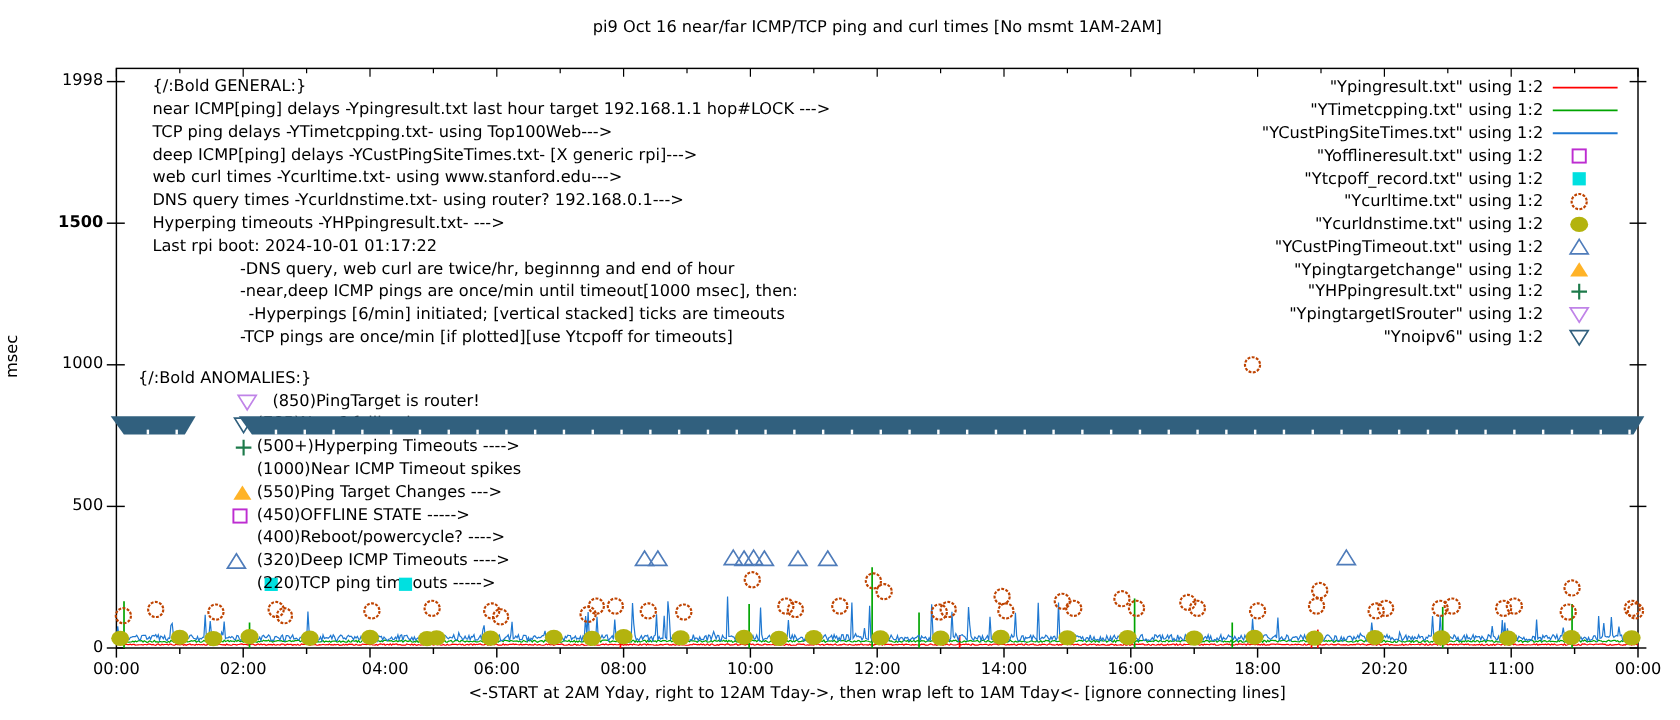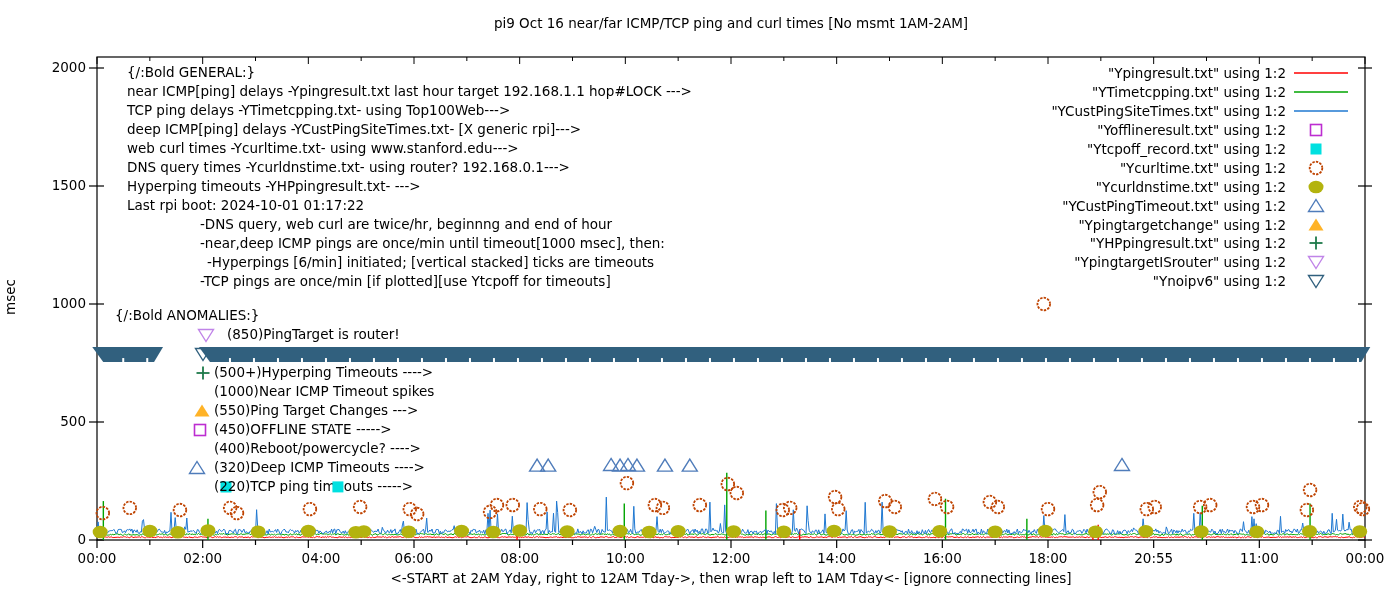--- a/index.html
+++ b/index.html
@@ -151,33 +151,33 @@
             <g>
               <path d="M 24 15.5 L 31.5 3.5 L 16.5 3.5 Z" fill="none" stroke="#31607e" stroke-width="1.4"></path>
             </g>
           </svg></span>
       </div>
     </div>
   <div class="abs" id="ticklabels">
       <div class="ticklab ylab" style="left: 42px; top: 531px;">0</div>
       <div class="ticklab ylab" style="left: 42px; top: 413px;">500</div>
       <div class="ticklab ylab" style="left: 42px; top: 295px;">1000</div>
-      <div class="ticklab ylab" style="left: 42px; top: 177px;">1500</div>
-      <div class="ticklab ylab" style="left: 42px; top: 59px;">2000</div>
+      <div class="ticklab ylab" style="left: 42px; top: 177px; font-weight: bold;">1500</div>
+      <div class="ticklab ylab" style="left: 42px; top: 59px;">1998</div>
       <div class="ticklab xlab" style="left: 67px; top: 550px;">00:00</div>
       <div class="ticklab xlab" style="left: 172.667px; top: 550px;">02:00</div>
       <div class="ticklab xlab" style="left: 291px; top: 550px;">04:00</div>
       <div class="ticklab xlab" style="left: 384px; top: 550px;">06:00</div>
       <div class="ticklab xlab" style="left: 489.667px; top: 550px;">08:00</div>
       <div class="ticklab xlab" style="left: 595.333px; top: 550px;">10:00</div>
       <div class="ticklab xlab" style="left: 701px; top: 550px;">12:00</div>
       <div class="ticklab xlab" style="left: 806.667px; top: 550px;">14:00</div>
       <div class="ticklab xlab" style="left: 912.333px; top: 550px;">16:00</div>
       <div class="ticklab xlab" style="left: 1018px; top: 550px;">18:00</div>
-      <div class="ticklab xlab" style="left: 1123.67px; top: 550px;">20:55</div>
+      <div class="ticklab xlab" style="left: 1123.67px; top: 550px;">20:20</div>
       <div class="ticklab xlab" style="left: 1229.33px; top: 550px;">11:00</div>
       <div class="ticklab xlab" style="left: 1335px; top: 550px;">00:00</div>
     </div>
   <svg id="plot" width="1400" height="600">
       <rect x="97" y="57" width="1268" height="483" fill="none" stroke="#000" stroke-width="1.2"></rect>
       <line x1="97" y1="540" x2="97" y2="548" stroke="#000" stroke-width="1.2"></line>
       <line x1="97" y1="57" x2="97" y2="64" stroke="#000" stroke-width="1"></line>
       <line x1="149.83333333333334" y1="540" x2="149.83333333333334" y2="545" stroke="#000" stroke-width="1.2"></line>
       <line x1="149.83333333333334" y1="57" x2="149.83333333333334" y2="61" stroke="#000" stroke-width="1"></line>
       <line x1="202.66666666666669" y1="540" x2="202.66666666666669" y2="548" stroke="#000" stroke-width="1.2"></line>

